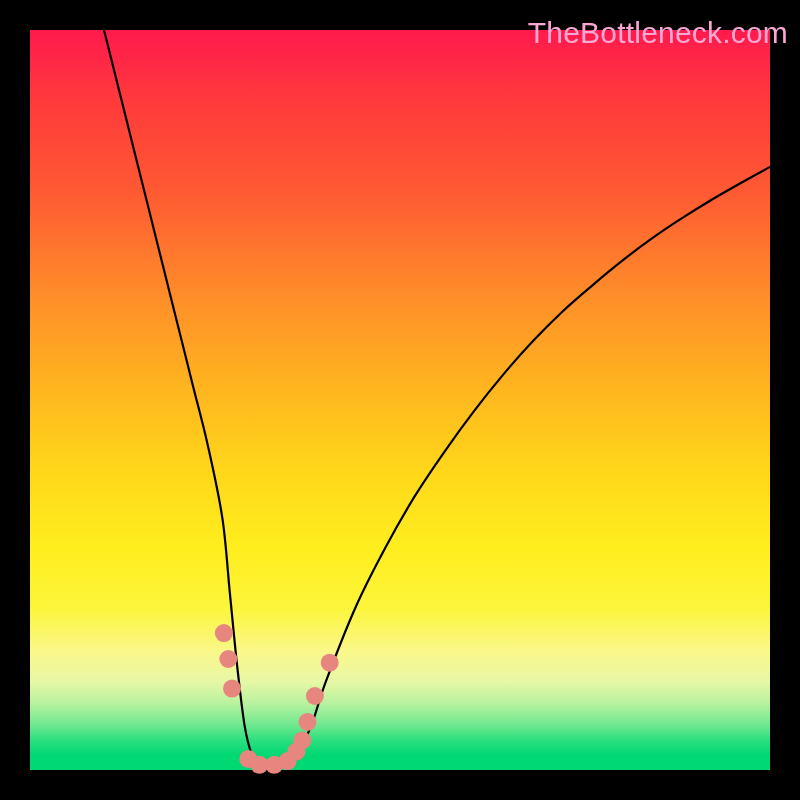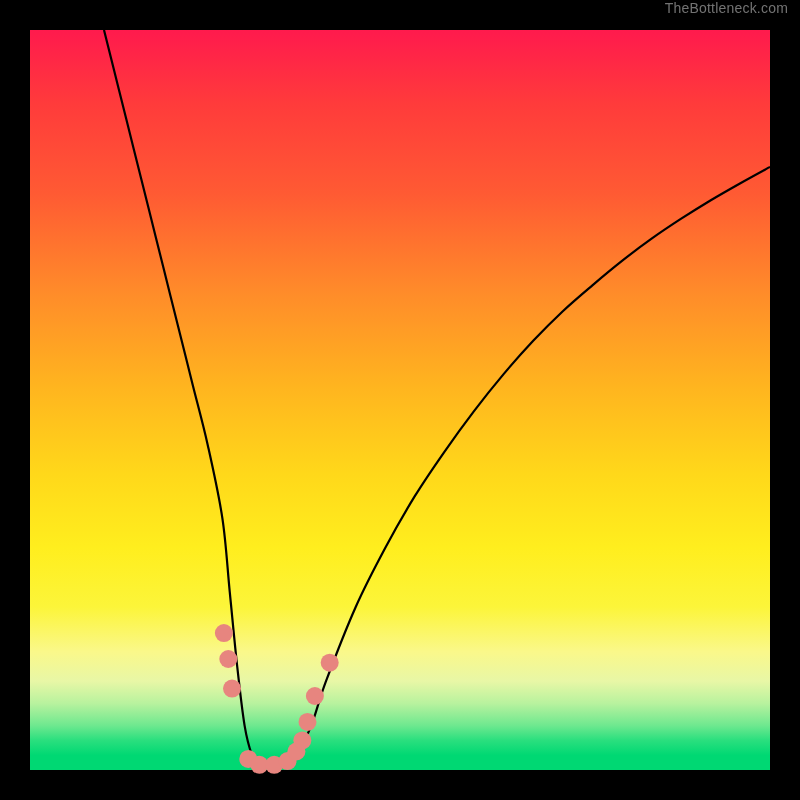--- a/index.html
+++ b/index.html
@@ -37,25 +37,25 @@
       #e8f7a6 88%,
       #b8f29e 91%,
       #6ee88f 94%,
       #2adf7e 96%,
       #00d873 98%,
       #00d873 100%
     );
   }
   .watermark {
     position: absolute;
-    top: 0;
+    top: 16px;
     right: 12px;
-    font-size: 14px;
+    font-size: 30px;
     font-weight: 500;
-    color: #737373;
+    color: #f9a8d4;
     letter-spacing: 0.2px;
     font-family: Arial, Helvetica, sans-serif;
   }
   svg.curve {
     position: absolute;
     top: 0; left: 0;
     width: 740px;
     height: 740px;
     overflow: visible;
   }

